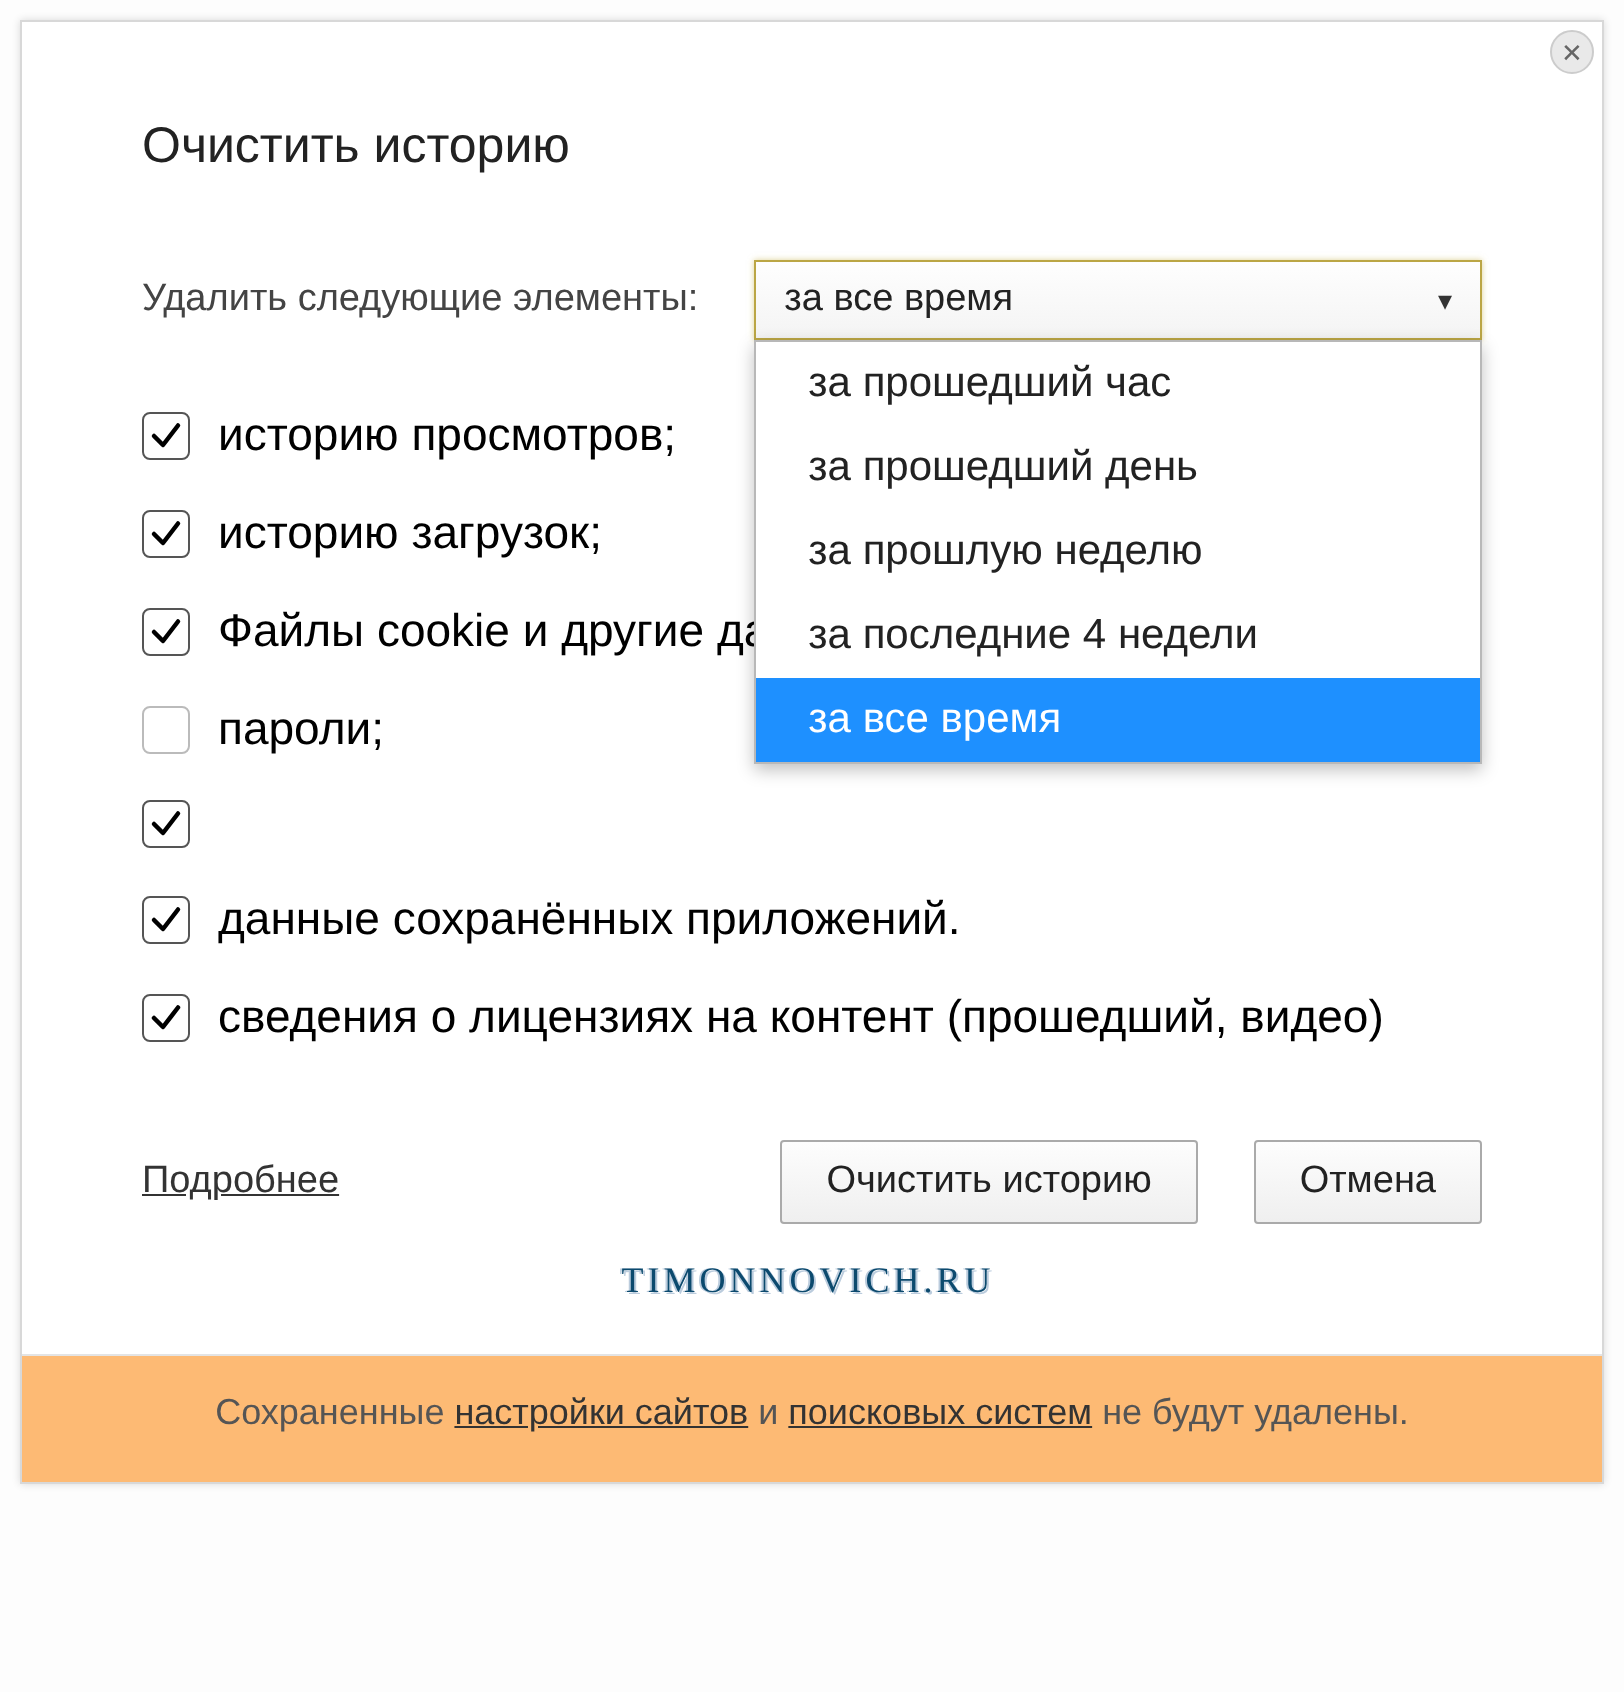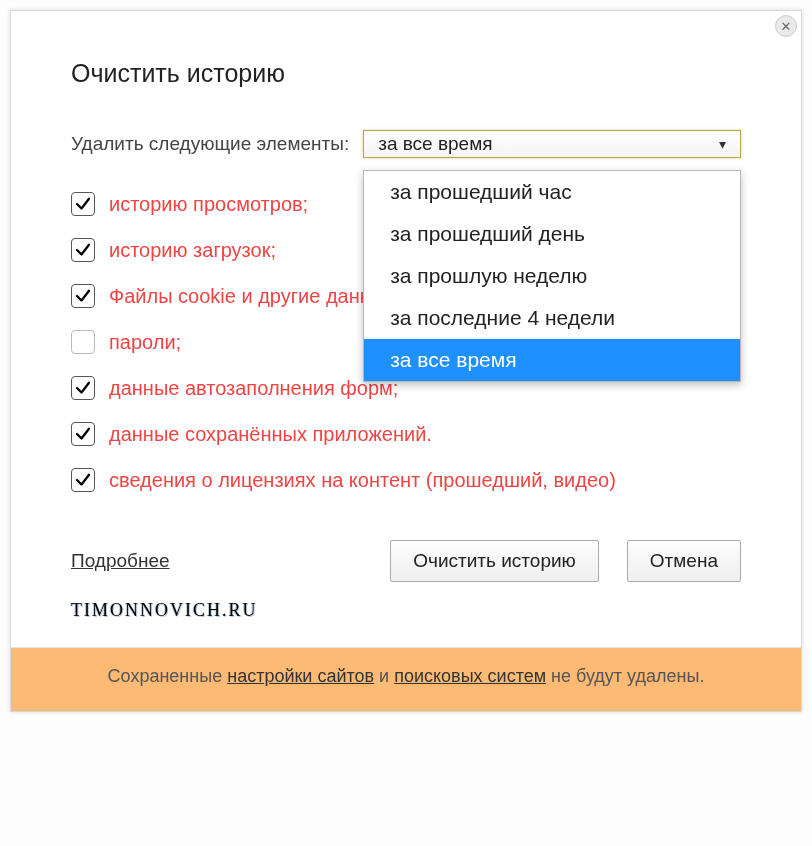--- a/index.html
+++ b/index.html
@@ -33,31 +33,31 @@
   .dialog-inner {
     padding: 48px 60px 20px 60px;
   }
   .title {
     font-size: 25px;
     margin-bottom: 42px;
   }
   .range-row {
     display: flex;
     align-items: center;
-    gap: 14px;
+    gap: 28px;
     margin-bottom: 34px;
     position: relative;
   }
   .range-label {
     font-size: 19px;
     color: #444;
   }
   .select {
     flex: 1;
-    height: 28px;
+    height: 40px;
     border: 1px solid #bba645;
     background: linear-gradient(#fefefe,#f4f4f4);
     box-shadow: 0 0 3px rgba(200,180,80,0.6);
     padding: 0 14px;
     display: flex;
     align-items: center;
     justify-content: space-between;
     font-size: 19px;
     cursor: pointer;
     position: relative;
@@ -107,22 +107,22 @@
     flex-shrink: 0;
     background: #fff;
   }
   .checkbox.unchecked {
     border-color: #bbb;
   }
   .checkbox svg {
     width: 18px; height: 18px;
   }
   .check-label {
-    font-size: 20px;
-    color: #ef4444;
+    font-size: 23px;
+    color: #000000;
   }
   .btn-row {
     display: flex;
     align-items: center;
     gap: 28px;
     margin-bottom: 18px;
   }
   .more-link {
     font-size: 19px;
     color: #333;
@@ -135,25 +135,25 @@
     padding: 0 22px;
     border: 1px solid #aaa;
     background: linear-gradient(#fdfdfd,#efefef);
     font-size: 19px;
     cursor: pointer;
     display: flex;
     align-items: center;
     border-radius: 2px;
   }
   .watermark {
-    text-align: left;
+    text-align: center;
     font-family: "Times New Roman", serif;
     font-size: 18px;
     letter-spacing: 2px;
-    color: #000000;
+    color: #0c4a6e;
     text-shadow: 1px 1px 0 #bcd, -1px 0 0 #bcd;
     padding-right: 4px;
     margin-bottom: 6px;
   }
   .footer {
     border-top: 1px solid #e4e4e4;
     background: #fdba74;
     padding: 18px 60px 24px;
     font-size: 18px;
     color: #555;
@@ -215,21 +215,20 @@
         <div class="check-row">
           <div class="checkbox unchecked"></div>
           <div class="check-label">пароли;</div>
         </div>
         <div class="check-row">
           <div class="checkbox">
             <svg viewBox="0 0 24 24">
               <path d="M4 12 L10 18 L20 5" stroke="#000" stroke-width="3" fill="none" stroke-linecap="round" stroke-linejoin="round"></path>
             </svg>
           </div>
-          <div class="check-label">данные автозаполнения форм;</div>
         </div>
         <div class="check-row">
           <div class="checkbox">
             <svg viewBox="0 0 24 24">
               <path d="M4 12 L10 18 L20 5" stroke="#000" stroke-width="3" fill="none" stroke-linecap="round" stroke-linejoin="round"></path>
             </svg>
           </div>
           <div class="check-label">данные сохранённых приложений.</div>
         </div>
         <div class="check-row">

